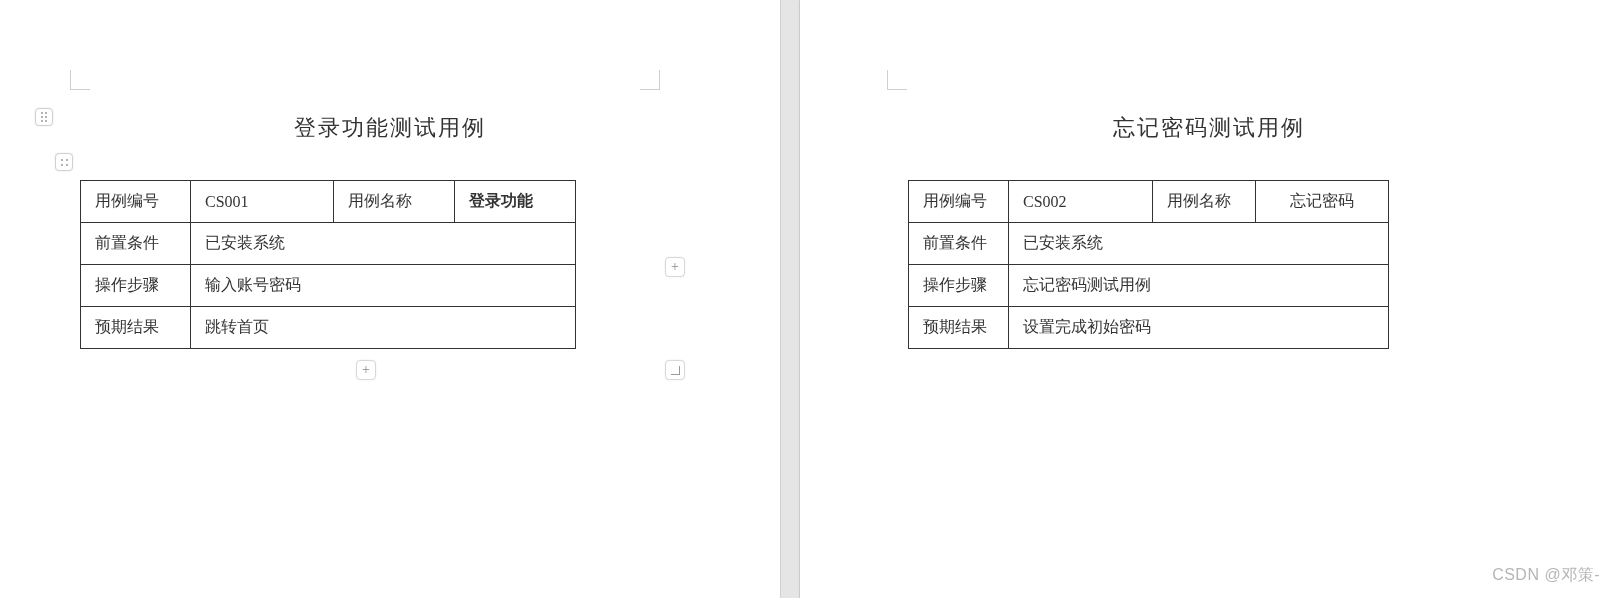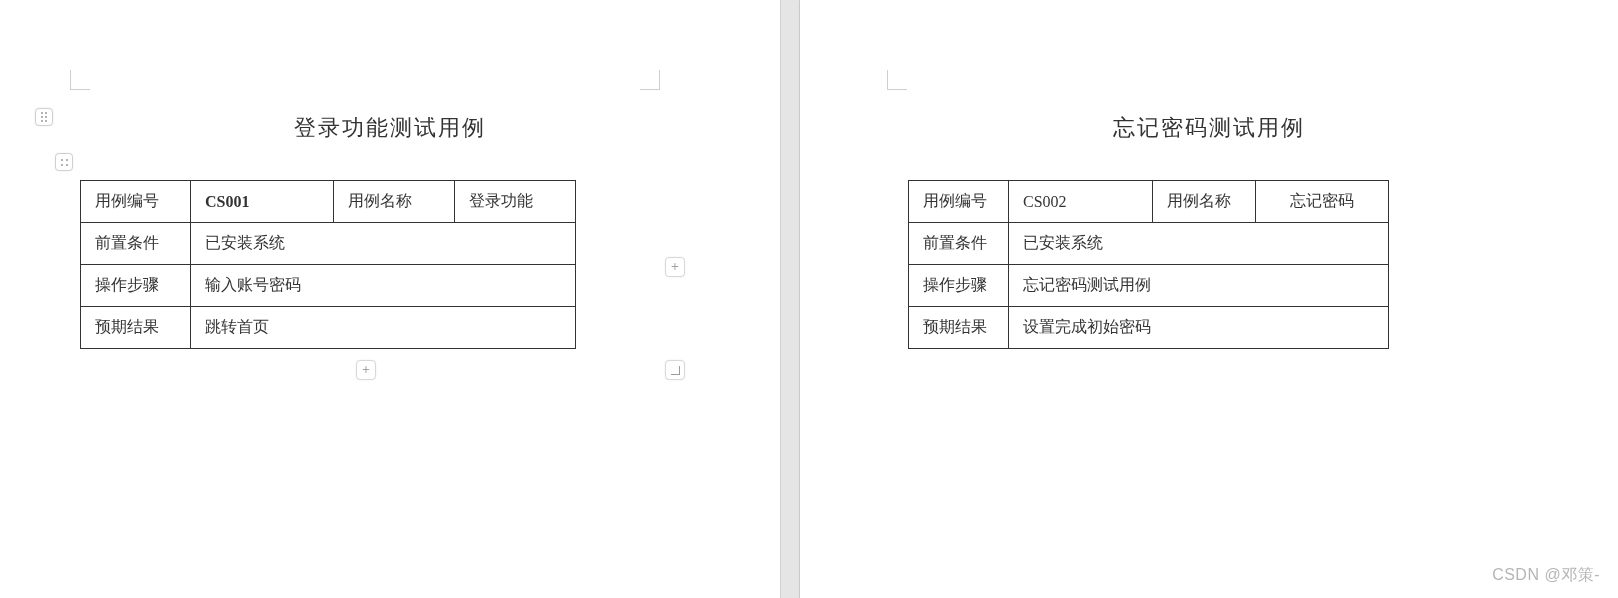--- a/index.html
+++ b/index.html
@@ -88,23 +88,23 @@
       padding: 10px 14px;
       vertical-align: middle;
       height: 22px;
       white-space: nowrap;
     }
     .table-left {
       left: 80px;
       top: 180px;
     }
     .table-left td.c1 { width: 110px; }
-    .table-left td.c2 { width: 130px; font-weight: bold; }
+    .table-left td.c2 { width: 130px; }
     .table-left td.c3 { width: 110px; }
-    .table-left td.c4 { width: 110px; }
+    .table-left td.c4 { width: 110px; font-weight: bold; }
     .table-left td.span3 { width: 385px; }
 
     .table-right {
       left: 908px;
       top: 180px;
     }
     .table-right td.c1 { width: 100px; }
     .table-right td.c2 { width: 130px; }
     .table-right td.c3 { width: 90px; }
     .table-right td.c4 { width: 120px; text-align: center; }

